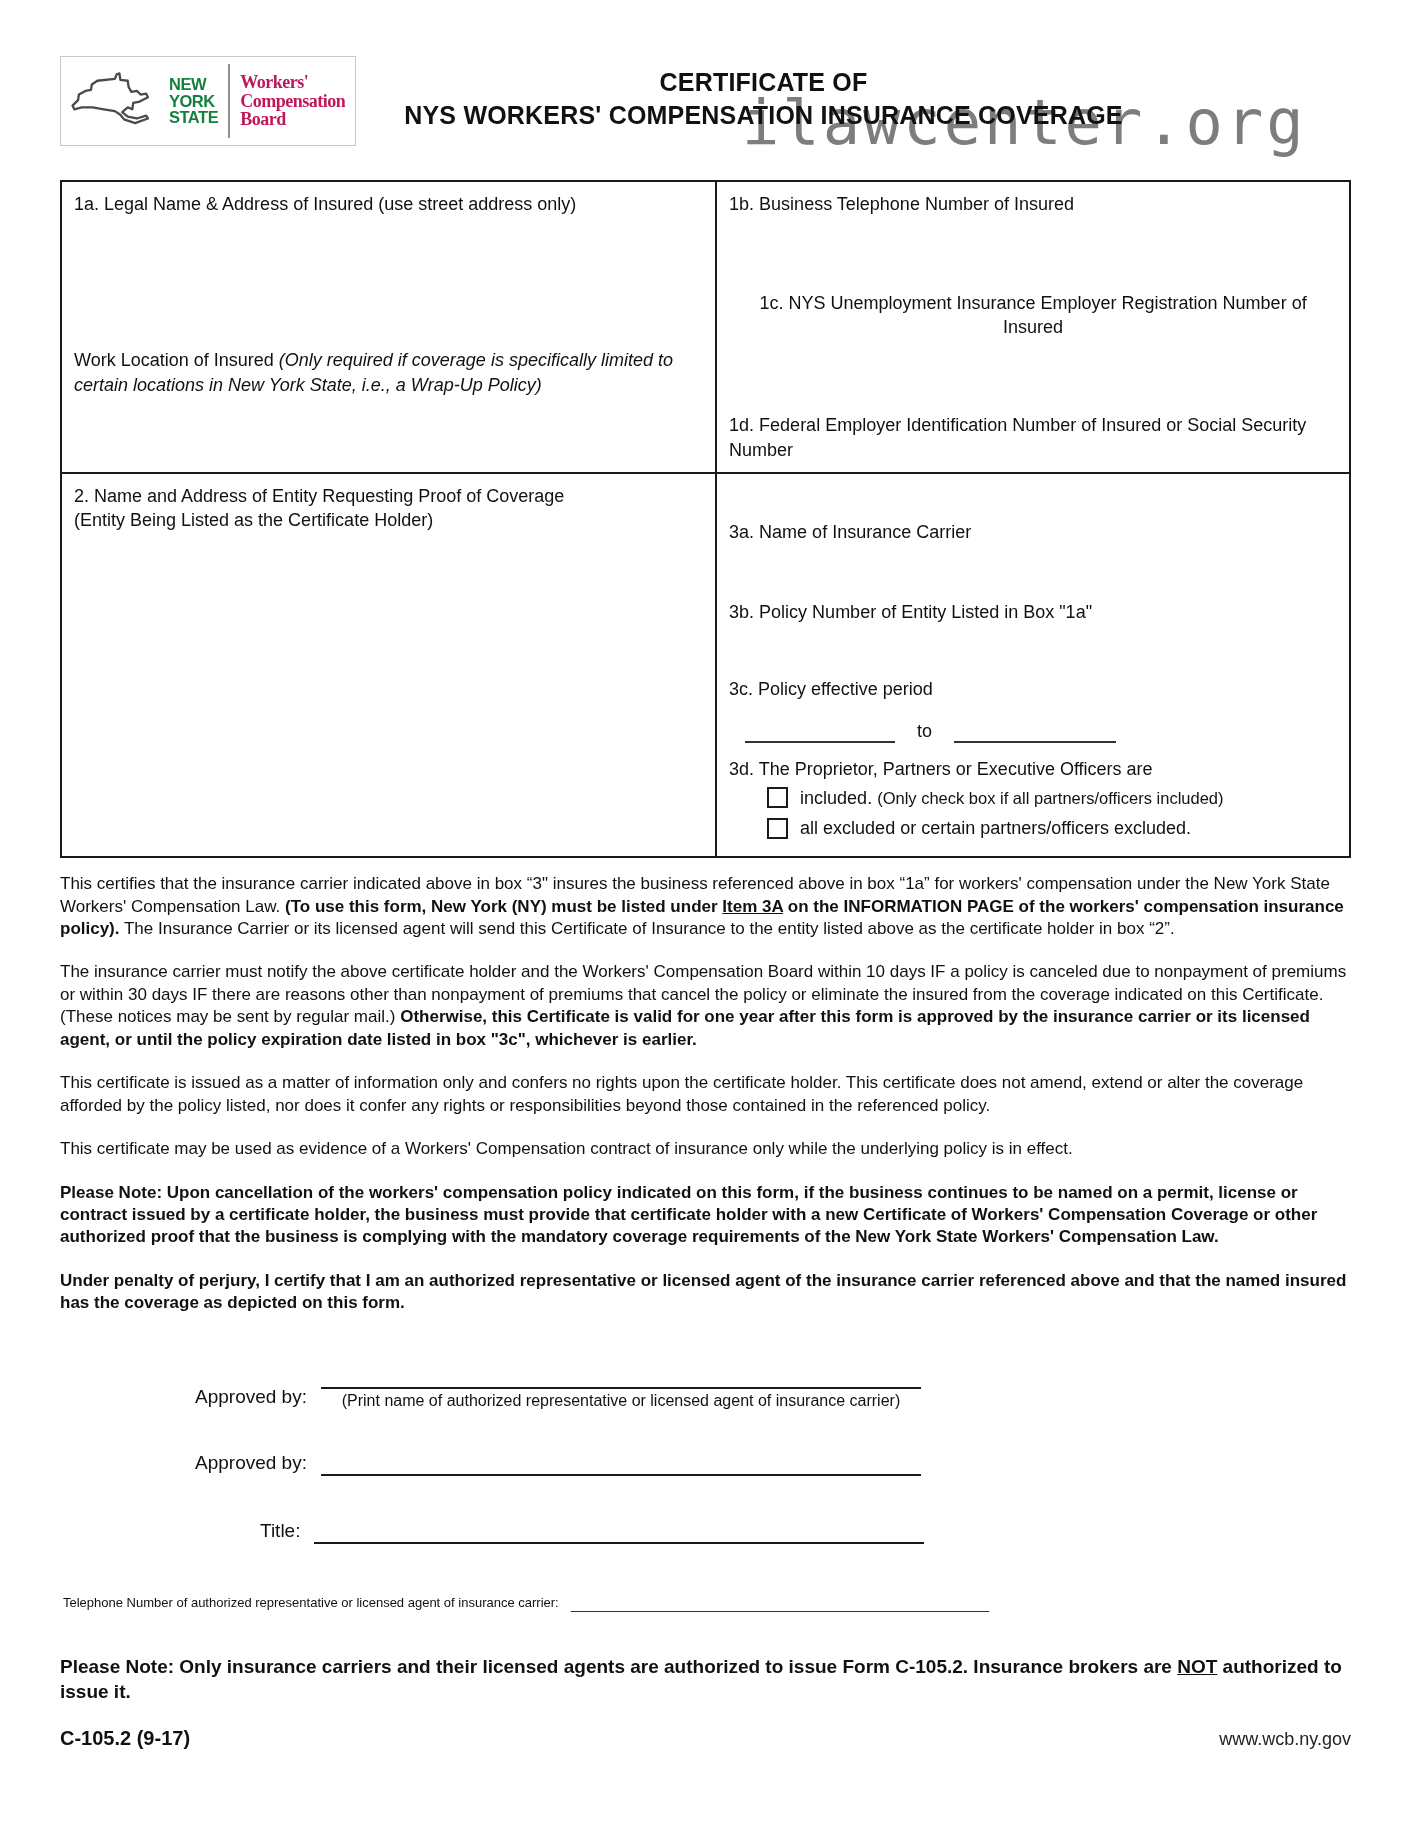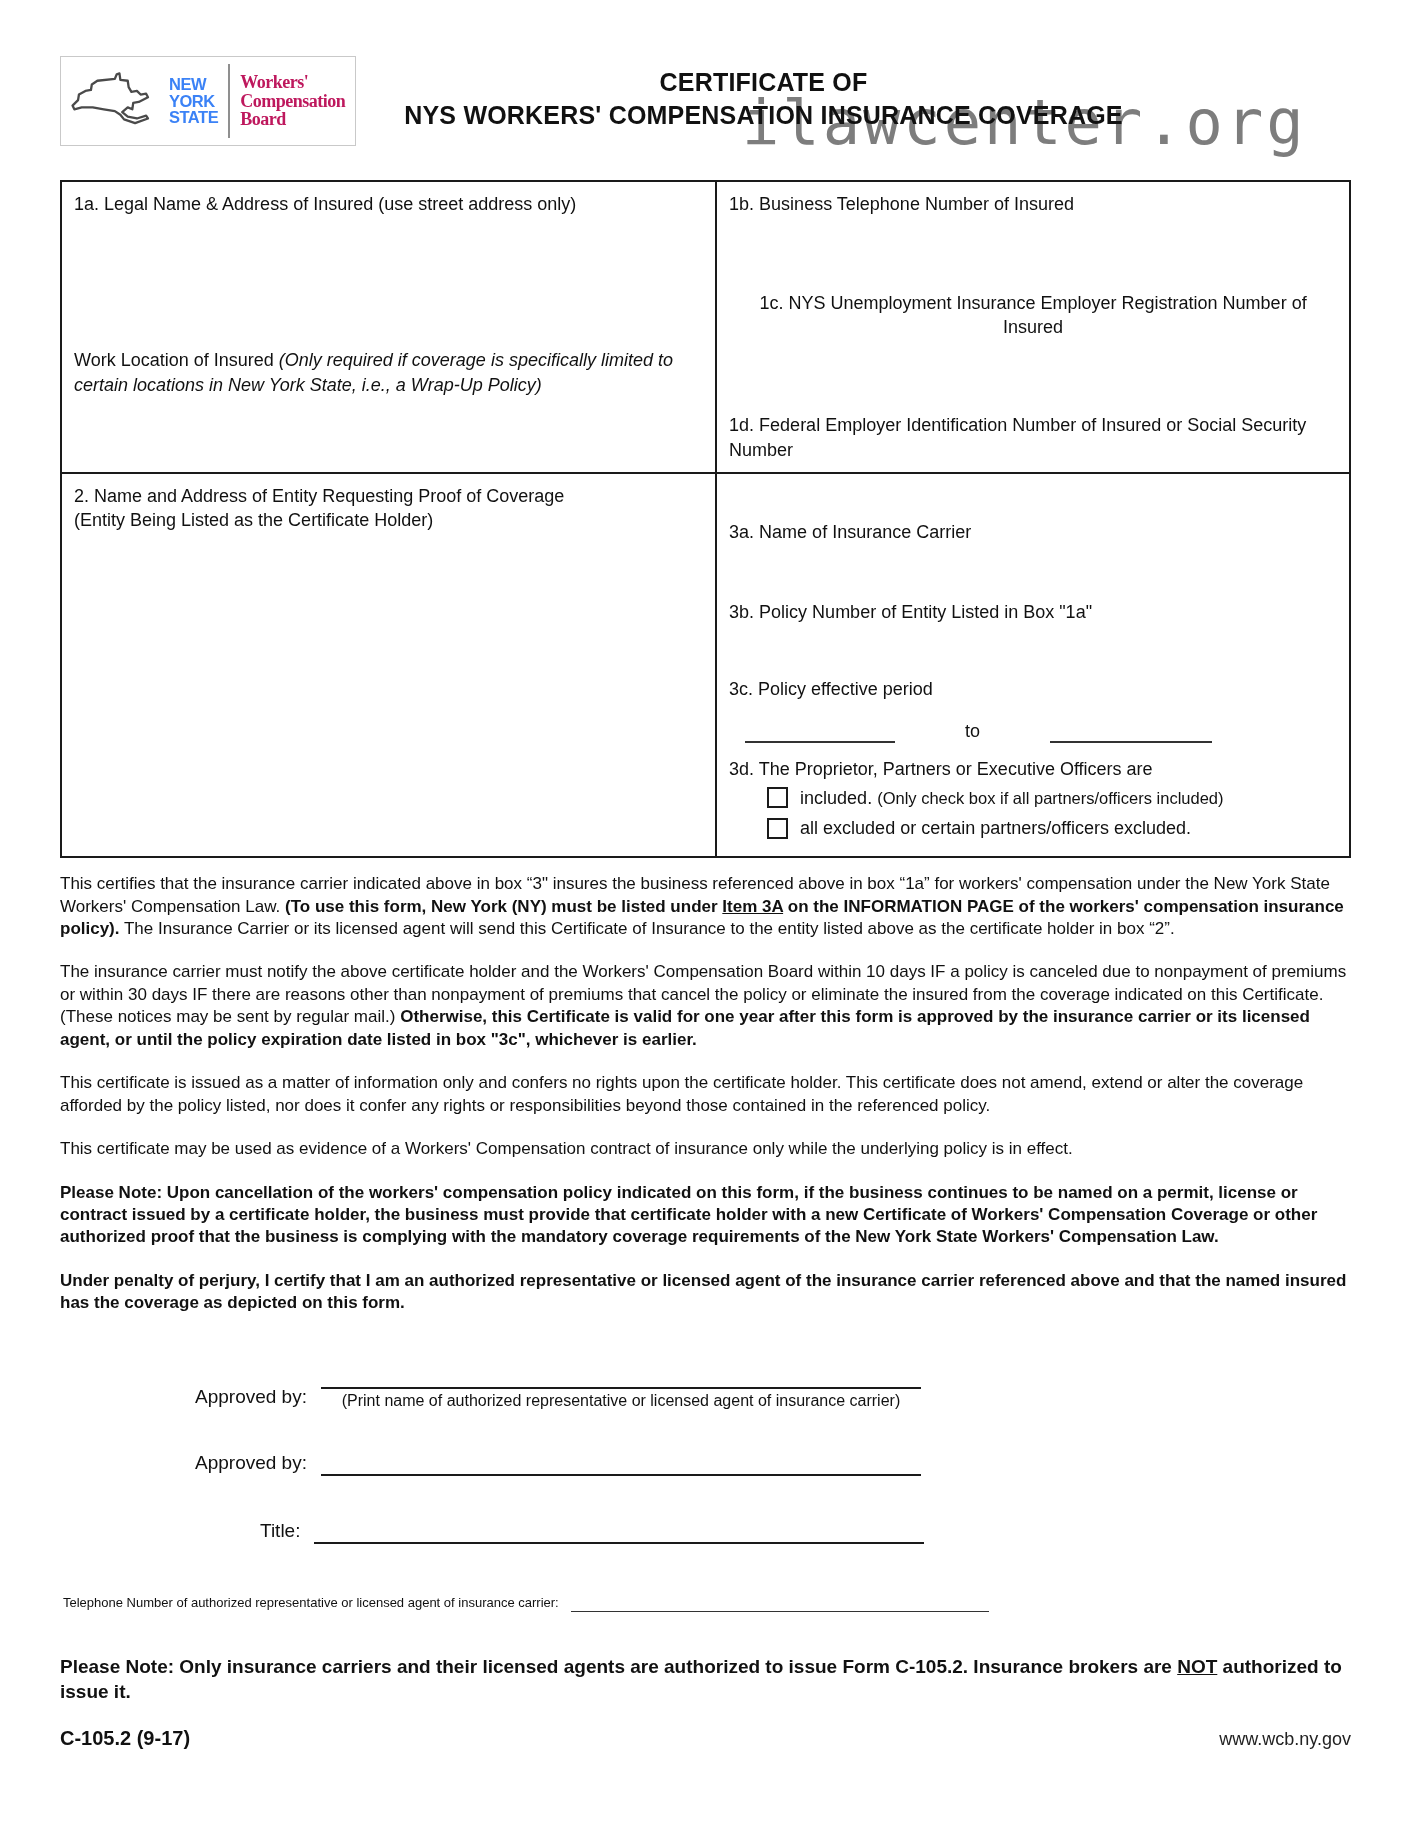--- a/index.html
+++ b/index.html
@@ -22,21 +22,21 @@
   
   .header { display: flex; margin-top: 56px; position: relative; z-index: 2; }
   .logo {
     display: flex; align-items: center; gap: 10px;
     border: 1px solid #c9c9c9; padding: 6px 12px 6px 6px;
     width: 296px; height: 90px; flex: 0 0 auto; background: #fff;
   }
   .logo svg { width: 92px; height: 72px; flex: 0 0 auto; }
   .logo-state {
     font-weight: bold; font-size: 16.5px; line-height: 1.02;
-    color: #3b82f6; letter-spacing: -0.5px; text-align: left;
+    color: #15803d; letter-spacing: -0.5px; text-align: left;
   }
   .logo-divider { width: 2px; height: 74px; background: #8f8f8f; flex: 0 0 auto; }
   .logo-board {
     font-weight: bold; font-size: 18px; line-height: 1.04; color: #be185d;
     letter-spacing: -0.5px;
     font-family: Liberation Serif, serif;
   }
   .titles { flex: 1; text-align: center; padding: 12px 190px 0 10px; }
   .title-line1 { font-size: 25px; font-weight: bold; letter-spacing: 0.2px; }
   .title-line2 { font-size: 25px; font-weight: bold; margin-top: 4px; letter-spacing: 0.2px; }
@@ -54,21 +54,21 @@
   .pre { white-space: pre-line; }
   .workloc { margin-top: 132px; max-width: 600px; }
   .workloc i { white-space: pre-line; }
 
   .fld-1b { margin-bottom: 50px; }
   .fld-1c { margin-bottom: 50px; text-align: center; }
   .fld-3a { margin-bottom: 56px; margin-top: 36px; }
   .fld-3b { margin-bottom: 52px; }
   .fld-3c { margin-bottom: 6px; }
 
-  .period-row { display: flex; align-items: flex-end; margin: 18px 0 14px 16px; font-size: 18px; gap: 48px; }
+  .period-row { display: flex; align-items: flex-end; margin: 18px 0 14px 16px; font-size: 18px; }
   .blank { border-bottom: 2px solid #333; height: 22px; display: inline-block; }
   .blank.b1 { width: 150px; }
   .blank.b2 { width: 162px; }
   .period-to { margin: 0 22px; }
 
   .chk-row { display: flex; align-items: center; margin: 4px 0 6px 38px; }
   .chk {
     width: 21px; height: 21px; border: 2px solid #1a1a1a;
     display: inline-block; margin-right: 12px; flex: 0 0 auto; background: #fff;
   }

